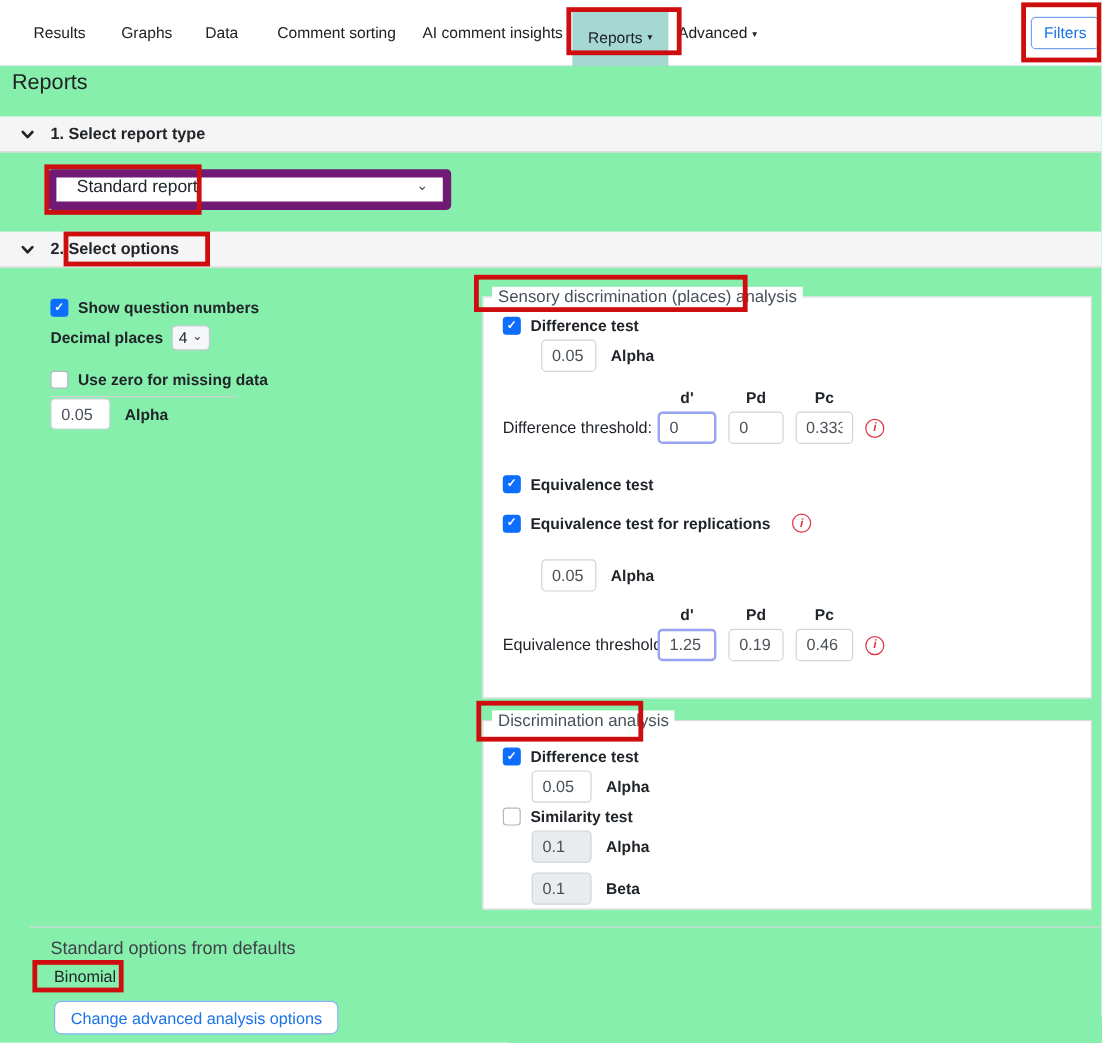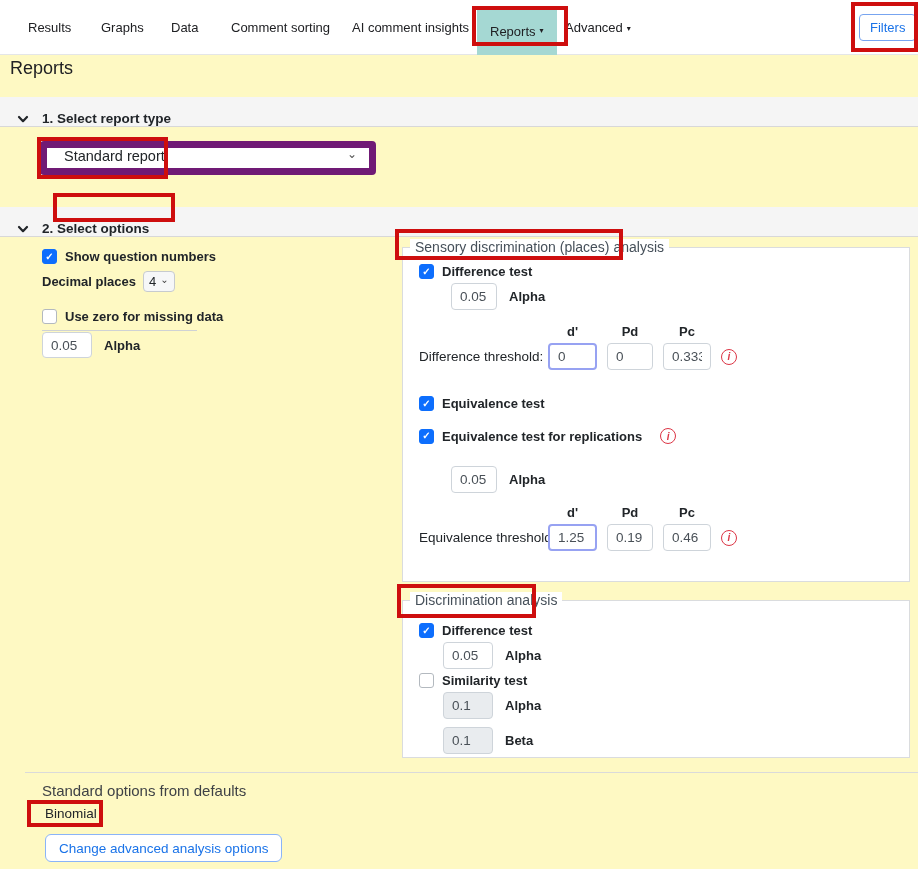--- a/index.html
+++ b/index.html
@@ -1,32 +1,32 @@
 <!DOCTYPE html>
 <html><head>
 <meta charset="utf-8">
 <style>
   * { box-sizing: border-box; margin: 0; padding: 0; }
   html,body { background:#fff; }
   body { font-family: "Liberation Sans", sans-serif; color:#212529; }
-  #app { position:relative; width:918px; height:869px; background:#fef9c3; overflow:hidden; }
+  #app { position:relative; width:918px; height:869px; background:#86efac; overflow:hidden; }
 
   
   .navbar { position:absolute; left:0; top:0; width:918px; height:55px; background:#fff; border-bottom:1px solid #e4e6e8; }
   .nav-item { position:absolute; top:20px; font-size:13px; font-weight:500; color:#202124; line-height:15px; cursor:pointer; white-space:nowrap; }
   .caret { display:inline-block; font-size:8px; margin-left:4px; transform:translateY(-1px); color:#202124; }
   .reports-tab { position:absolute; left:477px; top:8px; height:47px; background:#a5d8d3; display:flex; align-items:center; padding:0 13px; font-size:13px; font-weight:500; color:#202124; cursor:pointer; }
   .filters-btn { position:absolute; left:859px; top:14px; height:27px; padding:0 10px; background:#fff; border:1px solid #77a4f0; border-radius:4px; color:#1a73e8; font-size:13px; font-weight:500; display:flex; align-items:center; cursor:pointer; }
 
   
   .ann { position:absolute; border:4px solid #ce0e0e; background:transparent; z-index:50; pointer-events:none; }
 
   
   .page-title { position:absolute; left:10px; top:58px; font-size:18px; color:#202124; }
-  .sec-bar { position:absolute; left:0; width:918px; height:30px; background:#f5f5f5; border-bottom:1px solid #d8d8d8; display:flex; align-items:flex-end; cursor:pointer; }
+  .sec-bar { position:absolute; left:0; width:918px; height:30px; background:#f5f5f5; border-bottom:1px solid #d8d8d8; display:flex; align-items:center; cursor:pointer; }
   .sec-bar .chev { margin-left:16px; display:flex; align-items:center; }
   .sec-bar .sec-title { margin-left:12px; font-size:13.5px; font-weight:700; color:#212529; }
 
   
   .big-select { position:absolute; left:40px; top:141px; width:336px; height:34px; border:7px solid #701a75; border-radius:4px; background:#fff; display:flex; align-items:center; justify-content:space-between; padding:0 12px 4px 17px; font-size:14.5px; color:#212529; cursor:pointer; }
   .big-select .sel-caret { color:#555; font-size:12px; transform:translateY(-2px); }
 
   
   .cb-row { display:flex; align-items:center; gap:8px; }
   .cb { width:15px; height:15px; border-radius:3px; flex:0 0 auto; display:flex; align-items:center; justify-content:center; cursor:pointer; }
@@ -105,21 +105,21 @@
         </svg>
     </span>
     <span class="sec-title">1. Select report type</span>
   </div>
 
   <div class="big-select">
     <span>Standard report</span>
     <span class="sel-caret">⌄</span>
   </div>
 
-  <div class="sec-bar" style="top:207px">
+  <div class="sec-bar" style="top:193px">
     <span class="chev">
       <svg width="14" height="14" viewBox="0 0 14 14">
           <path d="M3 5 L7 9.2 L11 5" stroke="#212529" stroke-width="2.2" fill="none" stroke-linecap="round" stroke-linejoin="round"></path>
         </svg>
     </span>
     <span class="sec-title">2. Select options</span>
   </div>
 
   <div class="left-col">
 

